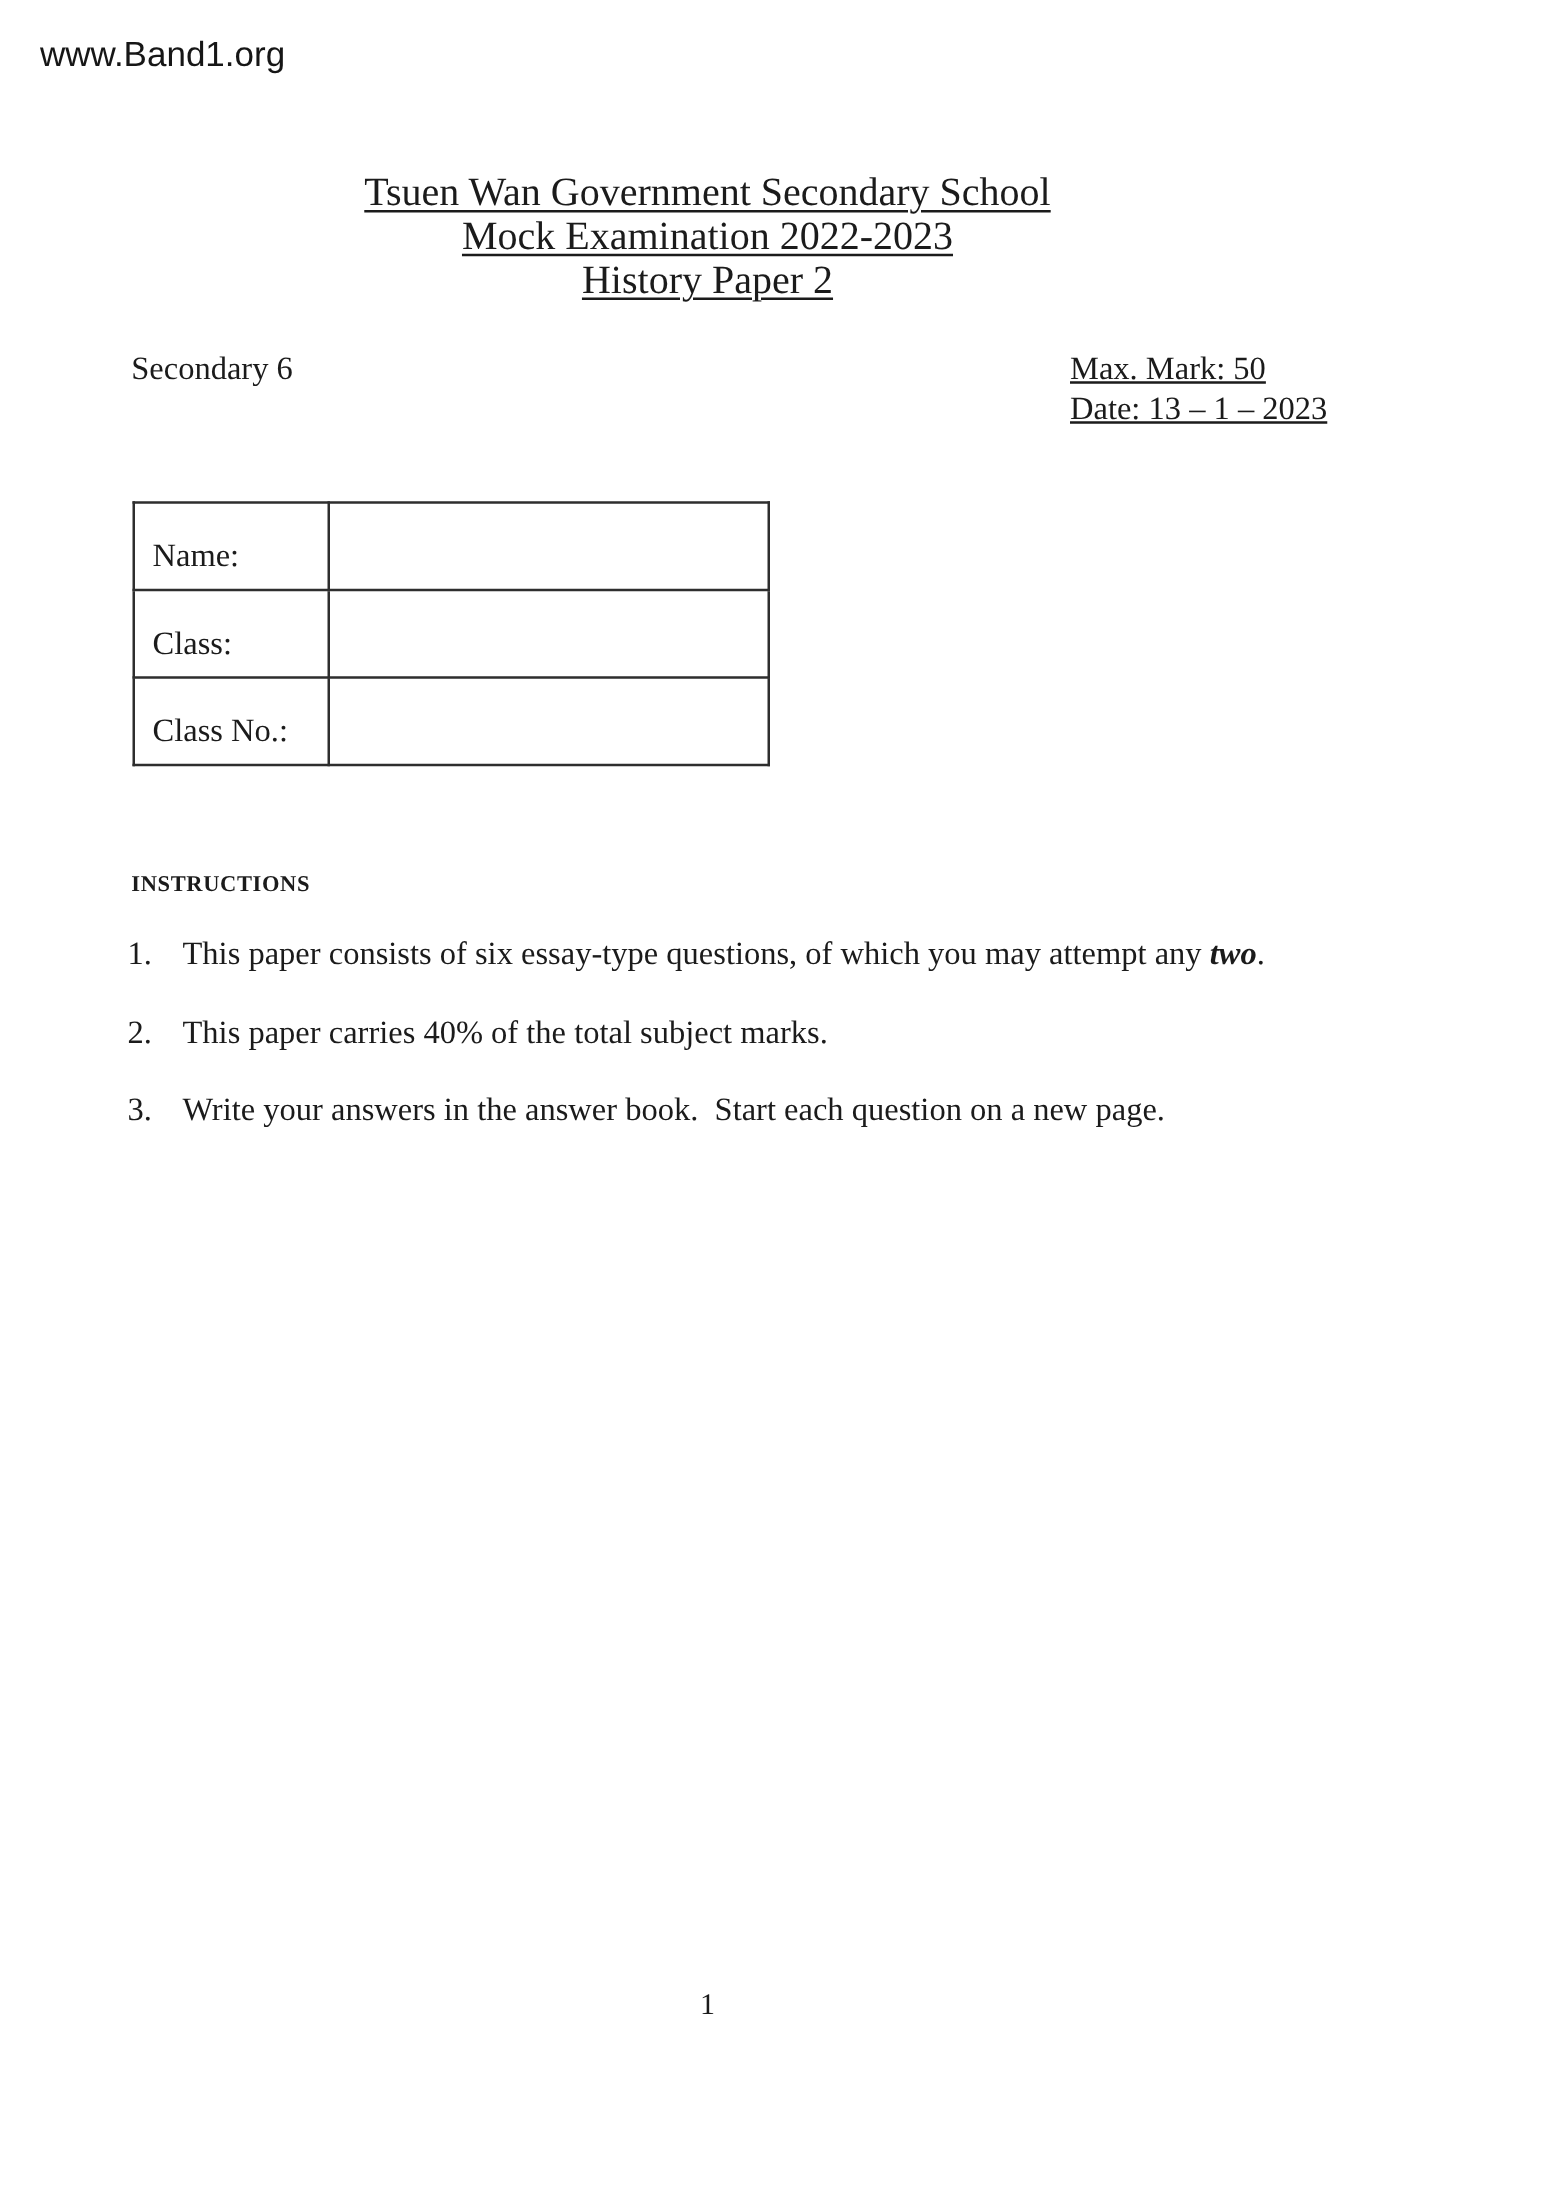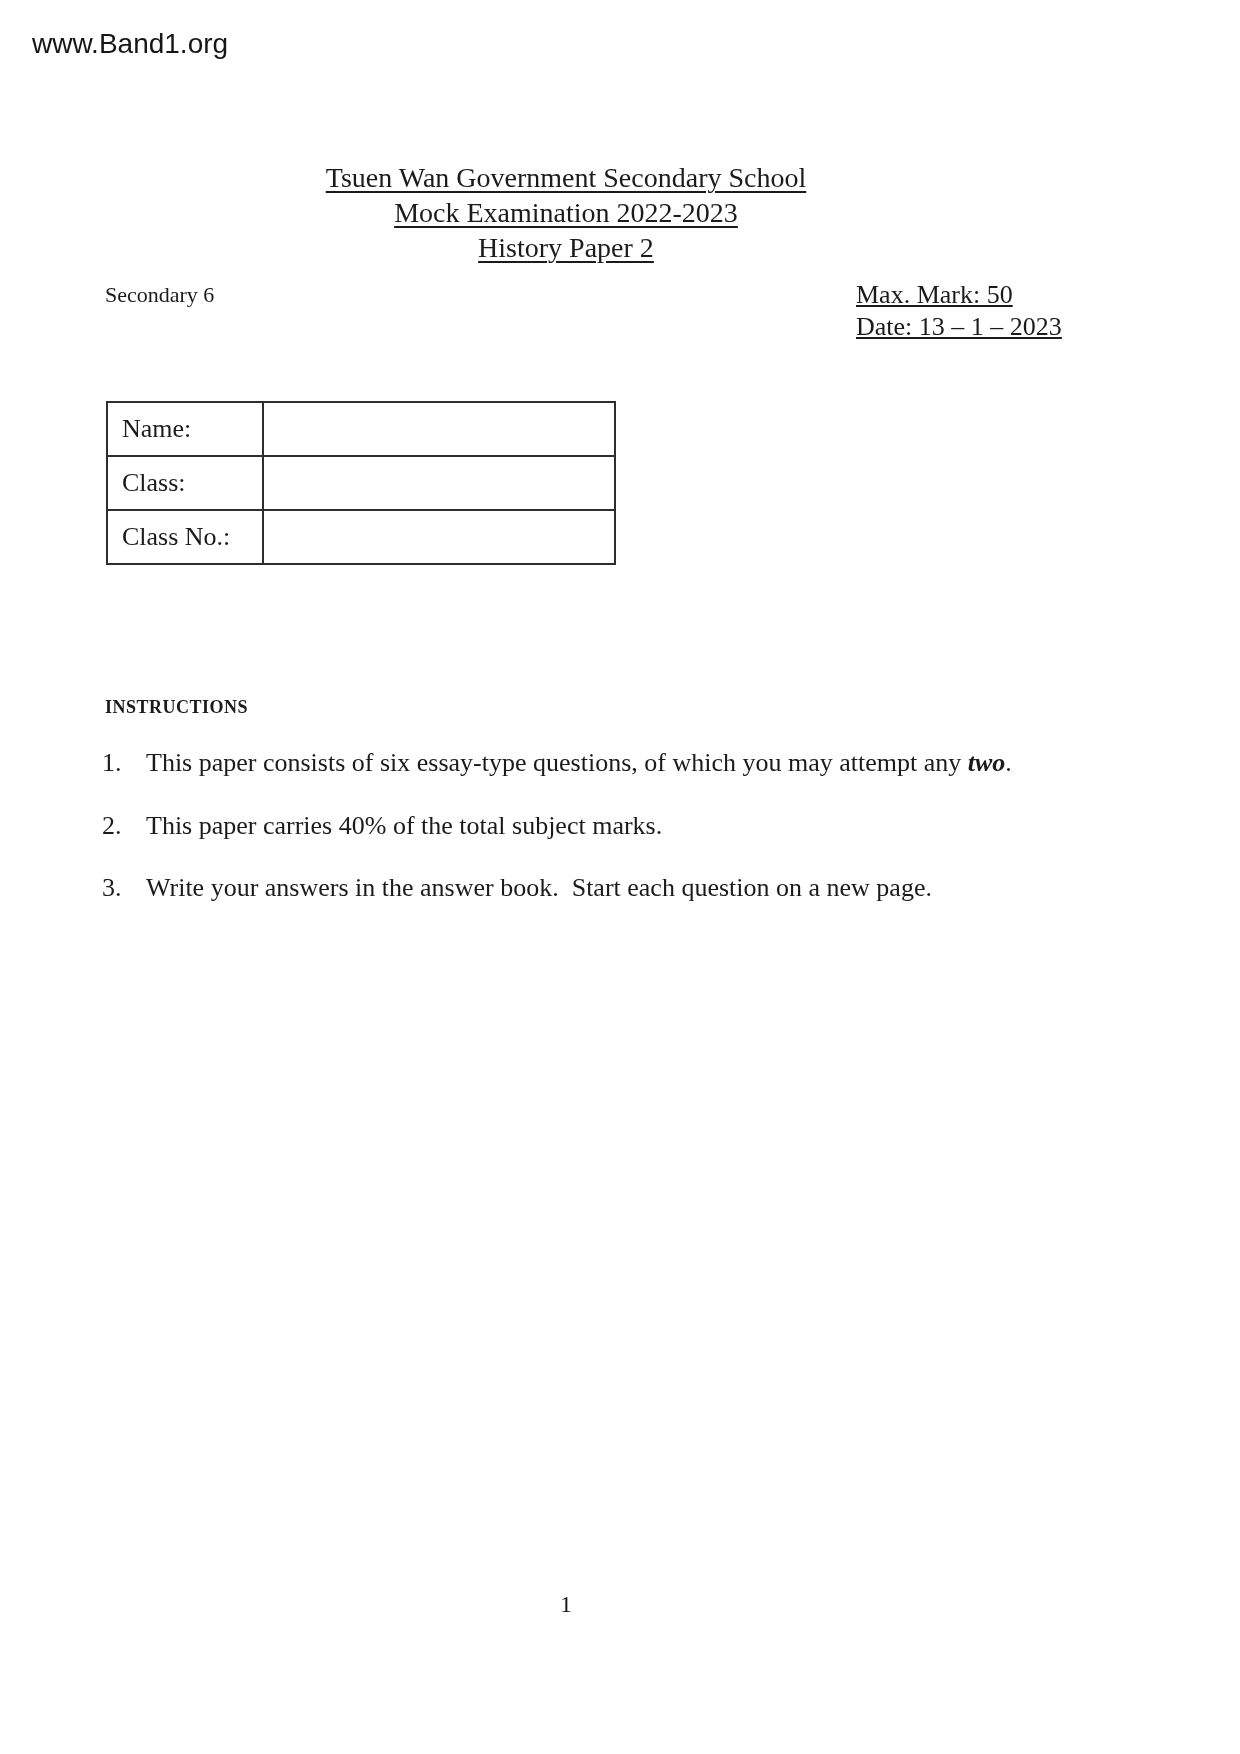--- a/index.html
+++ b/index.html
@@ -21,36 +21,36 @@
     left: 32px;
     top: 27px;
     font-family: "Liberation Sans", sans-serif;
     font-size: 28px;
     line-height: 34px;
     color: #161616;
   }
   .title-block {
     position: absolute;
     left: 0;
-    top: 160px;
+    top: 136px;
     width: 100%;
     text-align: center;
-    font-size: 28px;
+    font-size: 32px;
     line-height: 35px;
   }
   .title-line {
     text-decoration: underline;
     text-decoration-thickness: 2px;
     text-underline-offset: 4px;
   }
   .class-level {
     position: absolute;
     left: 105px;
     top: 279px;
-    font-size: 22px;
+    font-size: 26px;
     line-height: 32px;
   }
   .exam-meta {
     position: absolute;
     left: 856px;
     top: 279px;
     font-size: 26px;
     line-height: 32px;
     text-decoration: underline;
   }
@@ -60,21 +60,21 @@
     top: 401px;
     width: 476px;
     border-collapse: collapse;
     table-layout: fixed;
   }
   .student-table td {
     border: 2px solid #2e2e2e;
     height: 52px;
     font-size: 26px;
     vertical-align: middle;
-    padding: 0 0 0 14px;
+    padding: 16px 0 0 14px;
   }
   .student-table td.label-cell { width: 140px; }
   .student-table td.value-cell { width: 336px; }
   .instructions-heading {
     position: absolute;
     left: 105px;
     top: 697px;
     font-size: 18px;
     font-weight: bold;
     letter-spacing: 0.5px;

